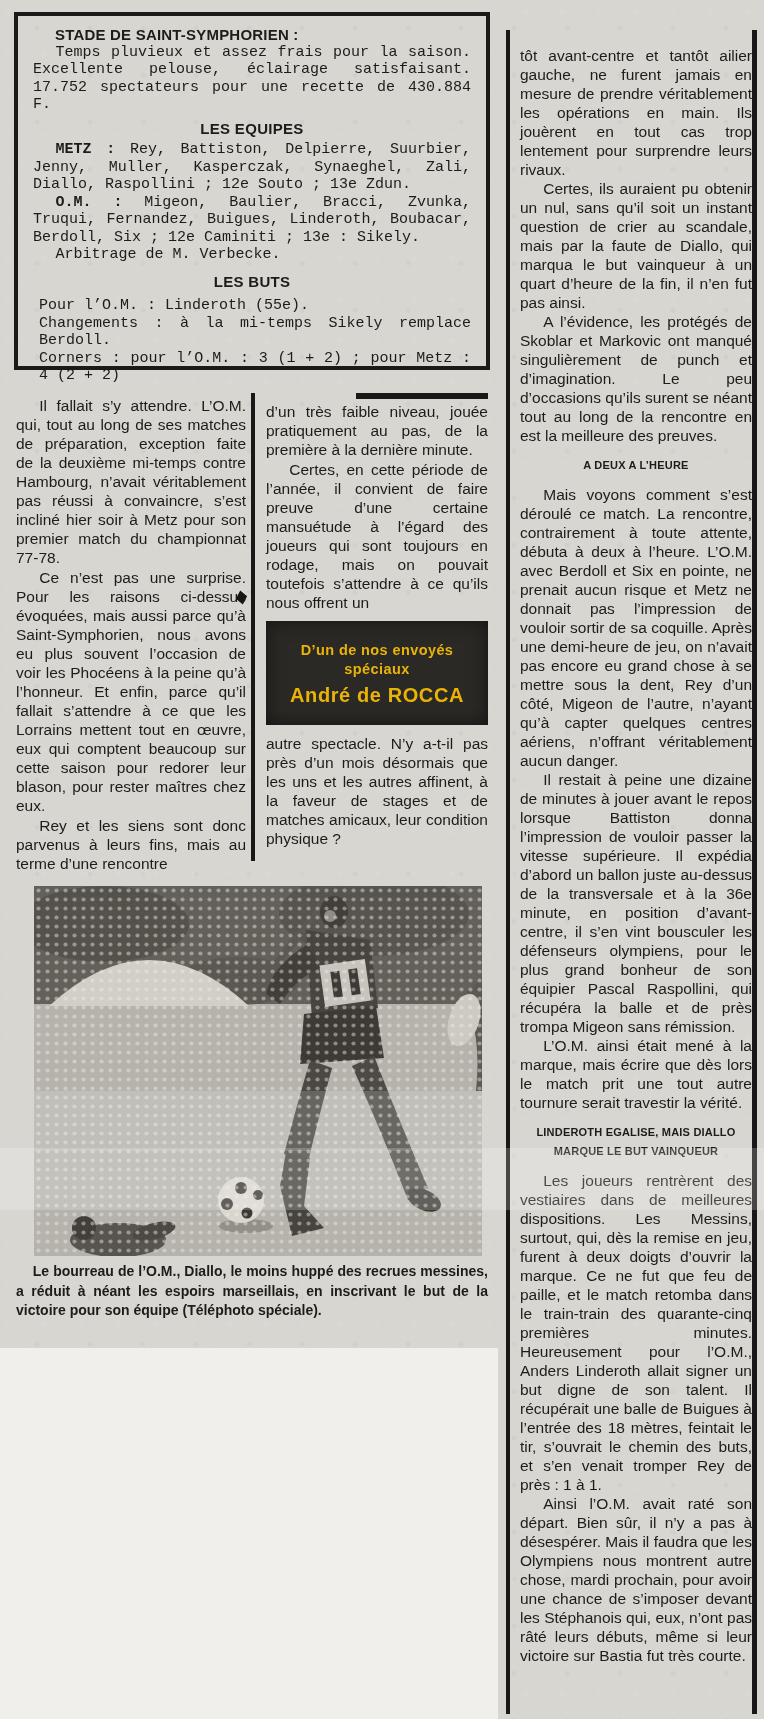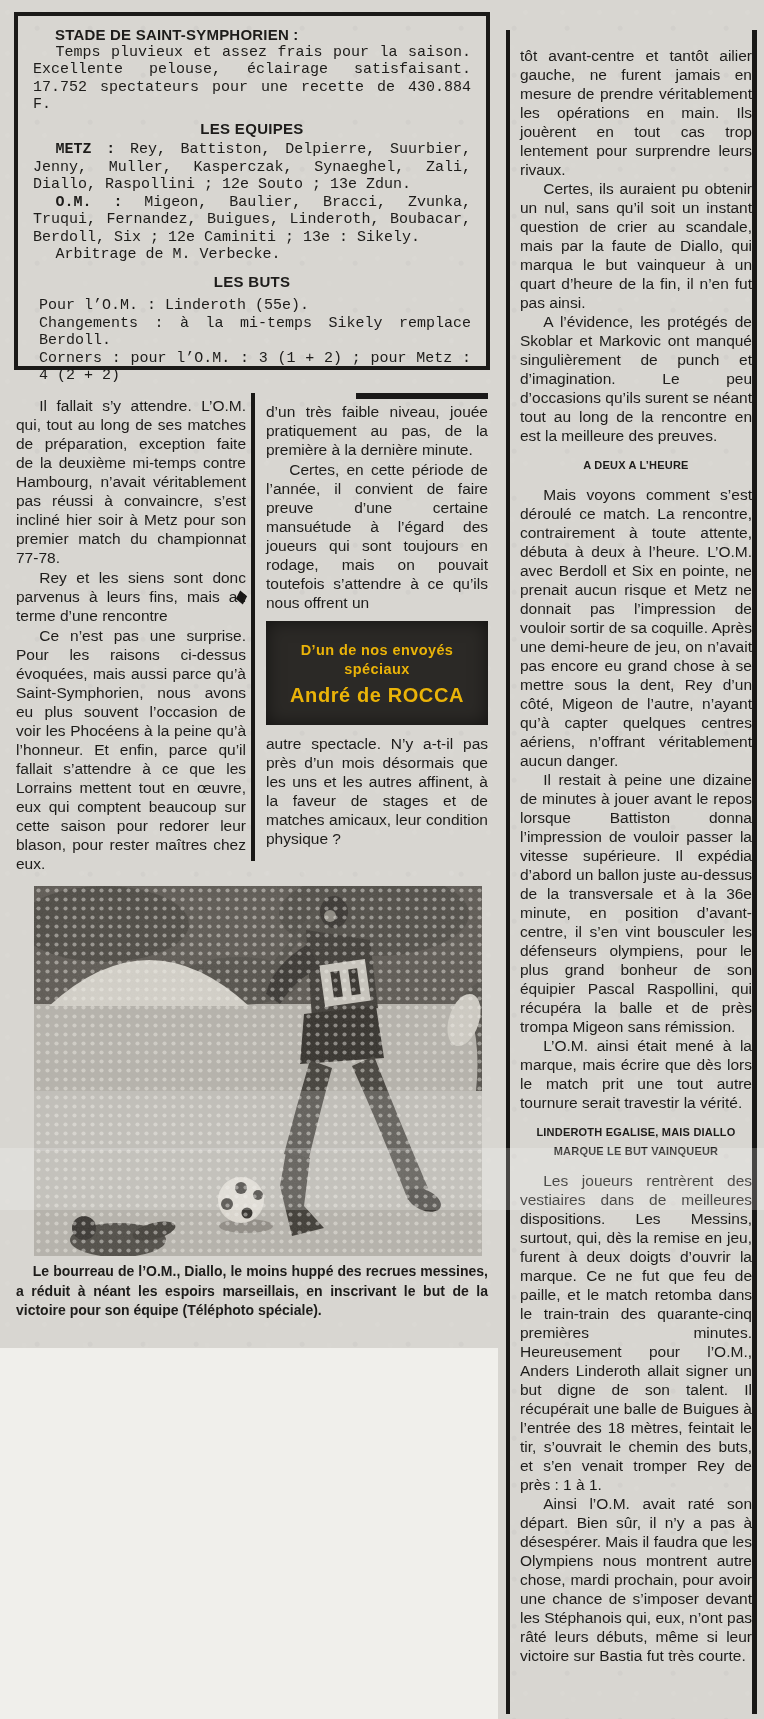--- a/index.html
+++ b/index.html
@@ -91,22 +91,22 @@
 </div>
 
 <div class="vrule rule-col2"></div>
 <div class="topbar-col2"></div>
 <div class="vrule rule-col3-left"></div>
 <div class="vrule rule-col3-right"></div>
 <div class="ink-mark"></div>
 
 <div class="col col1">
   <p class="ind">Il fallait s’y attendre. L’O.M. qui, tout au long de ses matches de préparation, exception faite de la deuxième mi-temps contre Hambourg, n’avait véritablement pas réussi à convaincre, s’est incliné hier soir à Metz pour son premier match du championnat 77-78.</p>
+  <p class="ind">Ce n’est pas une surprise. Pour les raisons ci-dessus évoquées, mais aussi parce qu’à Saint-Symphorien, nous avons eu plus souvent l’occasion de voir les Phocéens à la peine qu’à l’honneur. Et enfin, parce qu’il fallait s’attendre à ce que les Lorrains mettent tout en œuvre, eux qui comptent beaucoup sur cette saison pour redorer leur blason, pour rester maîtres chez eux.</p>
   <p class="ind">Rey et les siens sont donc parvenus à leurs fins, mais au terme d’une rencontre</p>
-  <p class="ind">Ce n’est pas une surprise. Pour les raisons ci-dessus évoquées, mais aussi parce qu’à Saint-Symphorien, nous avons eu plus souvent l’occasion de voir les Phocéens à la peine qu’à l’honneur. Et enfin, parce qu’il fallait s’attendre à ce que les Lorrains mettent tout en œuvre, eux qui comptent beaucoup sur cette saison pour redorer leur blason, pour rester maîtres chez eux.</p>
 </div>
 
 <div class="col col2">
   <p>d’un très faible niveau, jouée pratiquement au pas, de la première à la dernière minute.</p>
   <p class="ind">Certes, en cette période de l’année, il convient de faire preuve d’une certaine mansuétude à l’égard des joueurs qui sont toujours en rodage, mais on pouvait toutefois s’attendre à ce qu’ils nous offrent un</p>
   <div class="byline-box">
     <div class="l1">D’un de nos envoyés spéciaux</div>
     <div class="l2">André de ROCCA</div>
   </div>
   <p>autre spectacle. N’y a-t-il pas près d’un mois désormais que les uns et les autres affinent, à la faveur de stages et de matches amicaux, leur condition physique ?</p>

